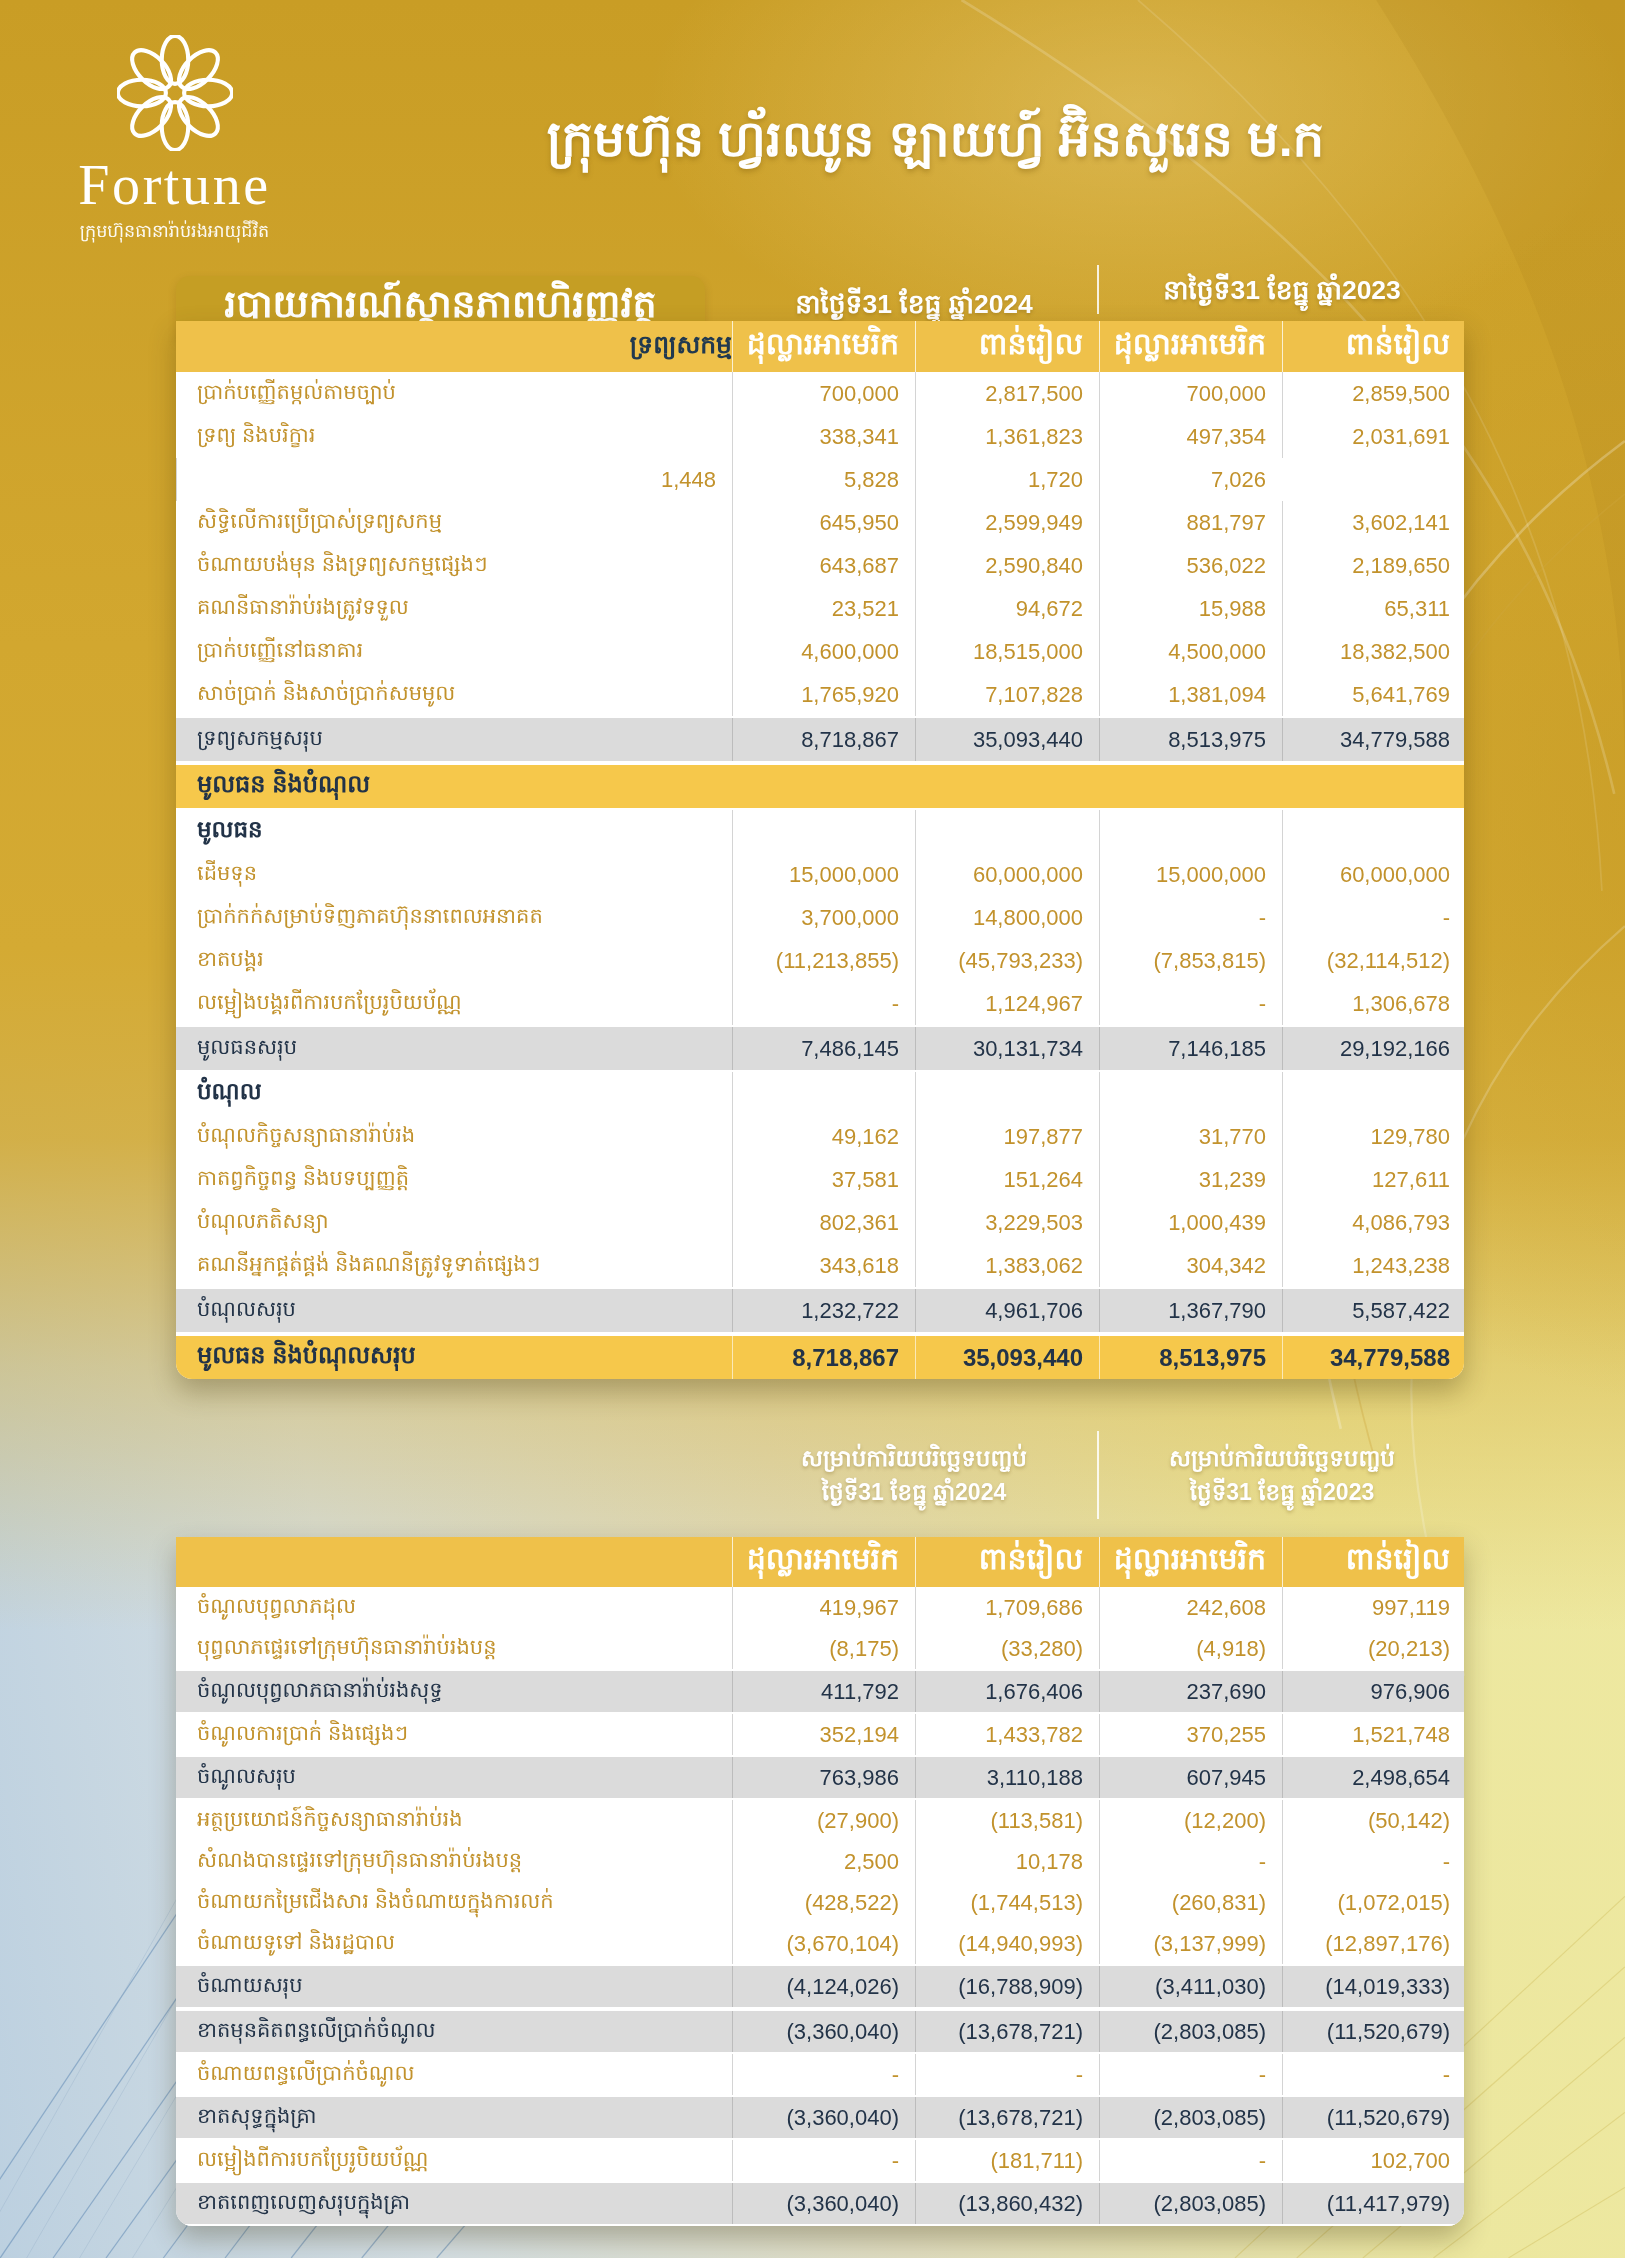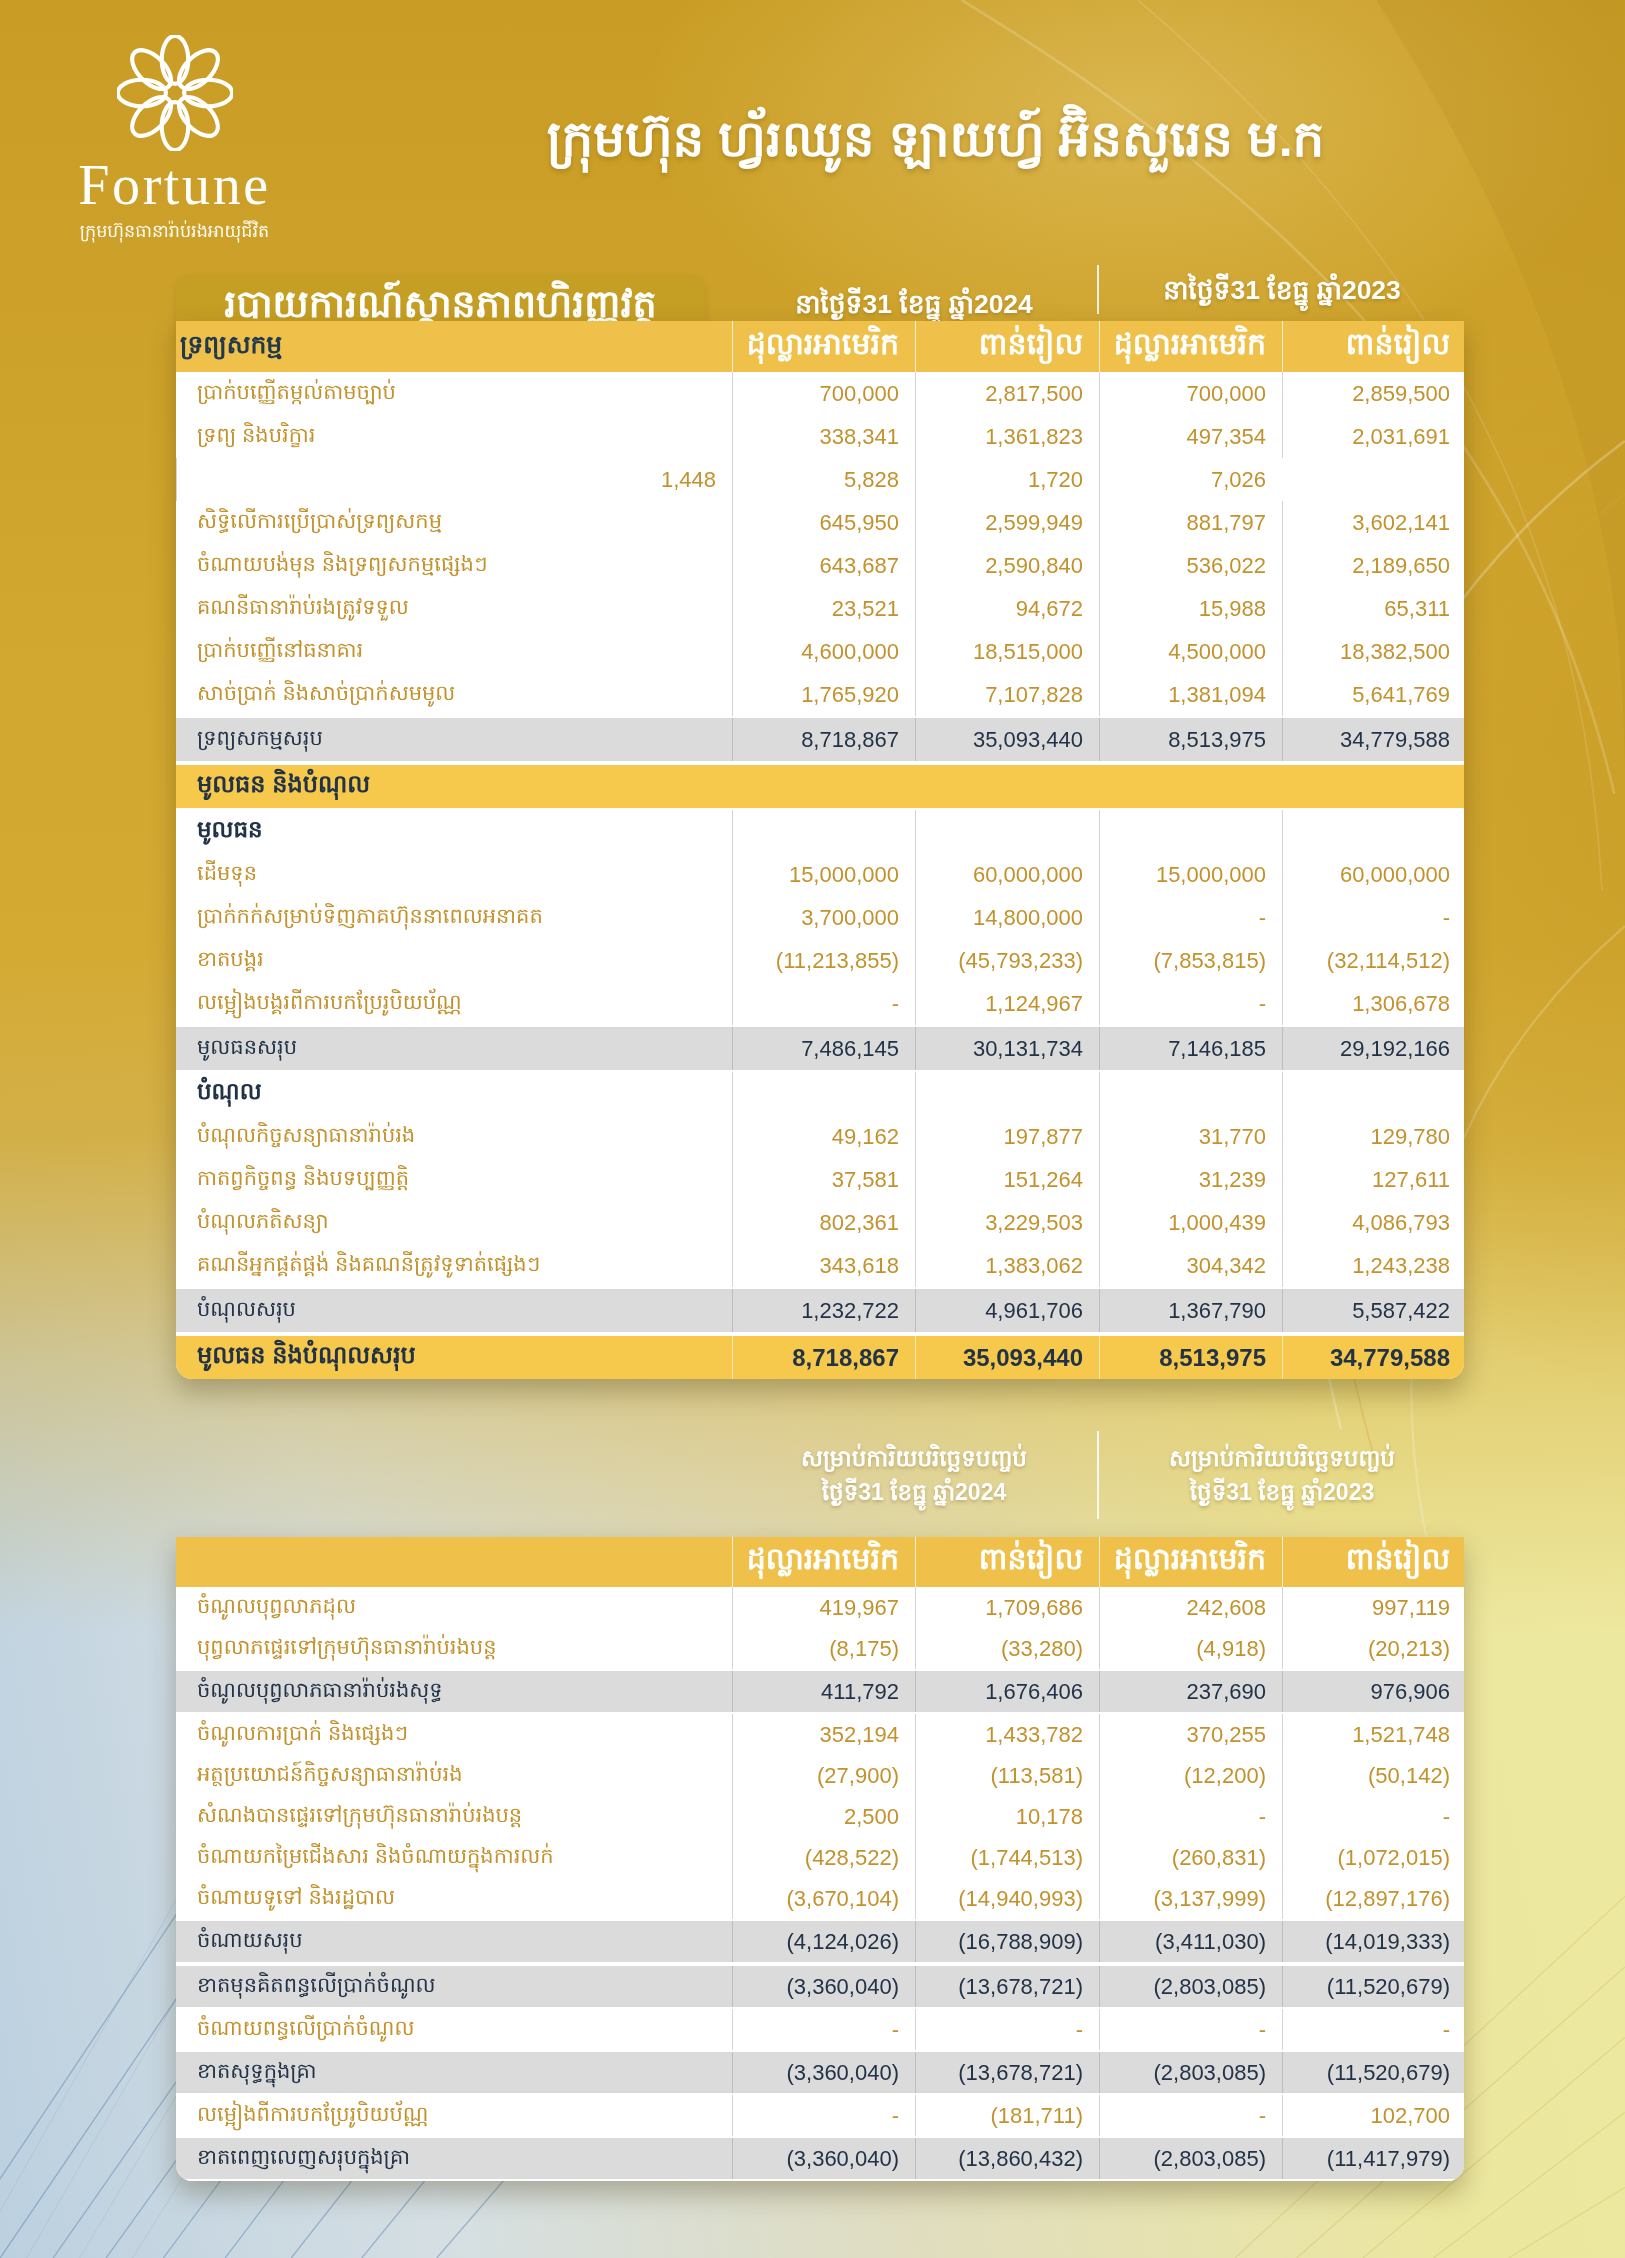--- a/index.html
+++ b/index.html
@@ -31,21 +31,21 @@
     display:flex;align-items:center;justify-content:center;text-align:center;
     box-shadow:0 3.5px 8.8px rgba(100,70,5,0.18);}
   .period{position:absolute;color:#fff;font-weight:bold;text-align:center;
     text-shadow:0 1.8px 3.5px rgba(110,80,10,0.3);}
   .v-sep{position:absolute;width:1.8px;background:rgba(255,255,255,0.85);}
 
   .table-card{position:absolute;left:176px;width:1288px;background:#fff;
     border-radius:0 0 16px 16px;box-shadow:0 12.4px 26.5px rgba(60,45,5,0.30);overflow:hidden;}
   .subheader{display:grid;grid-template-columns:556px 183px 184px 183px 184px;
     background:#efc14a;align-items:center;}
-  .subheader .rh{color:#21394f;font-weight:bold;font-size:25px;padding-left:4px;}
+  .subheader .rh{color:#21394f;font-weight:bold;font-size:25px;padding-left:4px;text-align:right;}
   .subheader .ch{color:#fff;font-weight:bold;font-size:30px;text-align:right;padding-right:16px;
     border-left:0.9px solid rgba(255,255,255,0.75);height:100%;display:flex;align-items:center;justify-content:flex-end;}
   #t1 .subheader{height:51px;}
   #t2 .subheader{height:50px;}
 
   .t-row{display:grid;grid-template-columns:556px 183px 184px 183px 184px;align-items:center;}
   #t1-body .t-row{height:43px;}
   #t2-body .t-row{height:41px;}
   .cell{height:100%;display:flex;align-items:center;overflow:hidden;}
   .cell.label{padding-left:21px;font-size:21px;color:#c2922c;}
@@ -366,20 +366,27 @@
         </div>
 
         <div class="t-row style-data">
           <div class="cell label">ចំណូលការប្រាក់ និងផ្សេងៗ</div>
           <div class="cell num">352,194</div>
           <div class="cell num">1,433,782</div>
           <div class="cell num">370,255</div>
           <div class="cell num">1,521,748</div>
         </div>
 
+        <div class="t-row style-total">
+          <div class="cell label">ចំណូលសរុប</div>
+          <div class="cell num">763,986</div>
+          <div class="cell num">3,110,188</div>
+          <div class="cell num">607,945</div>
+          <div class="cell num">2,498,654</div>
+        </div>
 
         <div class="t-row style-data">
           <div class="cell label">អត្ថប្រយោជន៍កិច្ចសន្យាធានារ៉ាប់រង</div>
           <div class="cell num">(27,900)</div>
           <div class="cell num">(113,581)</div>
           <div class="cell num">(12,200)</div>
           <div class="cell num">(50,142)</div>
         </div>
 
         <div class="t-row style-data">

